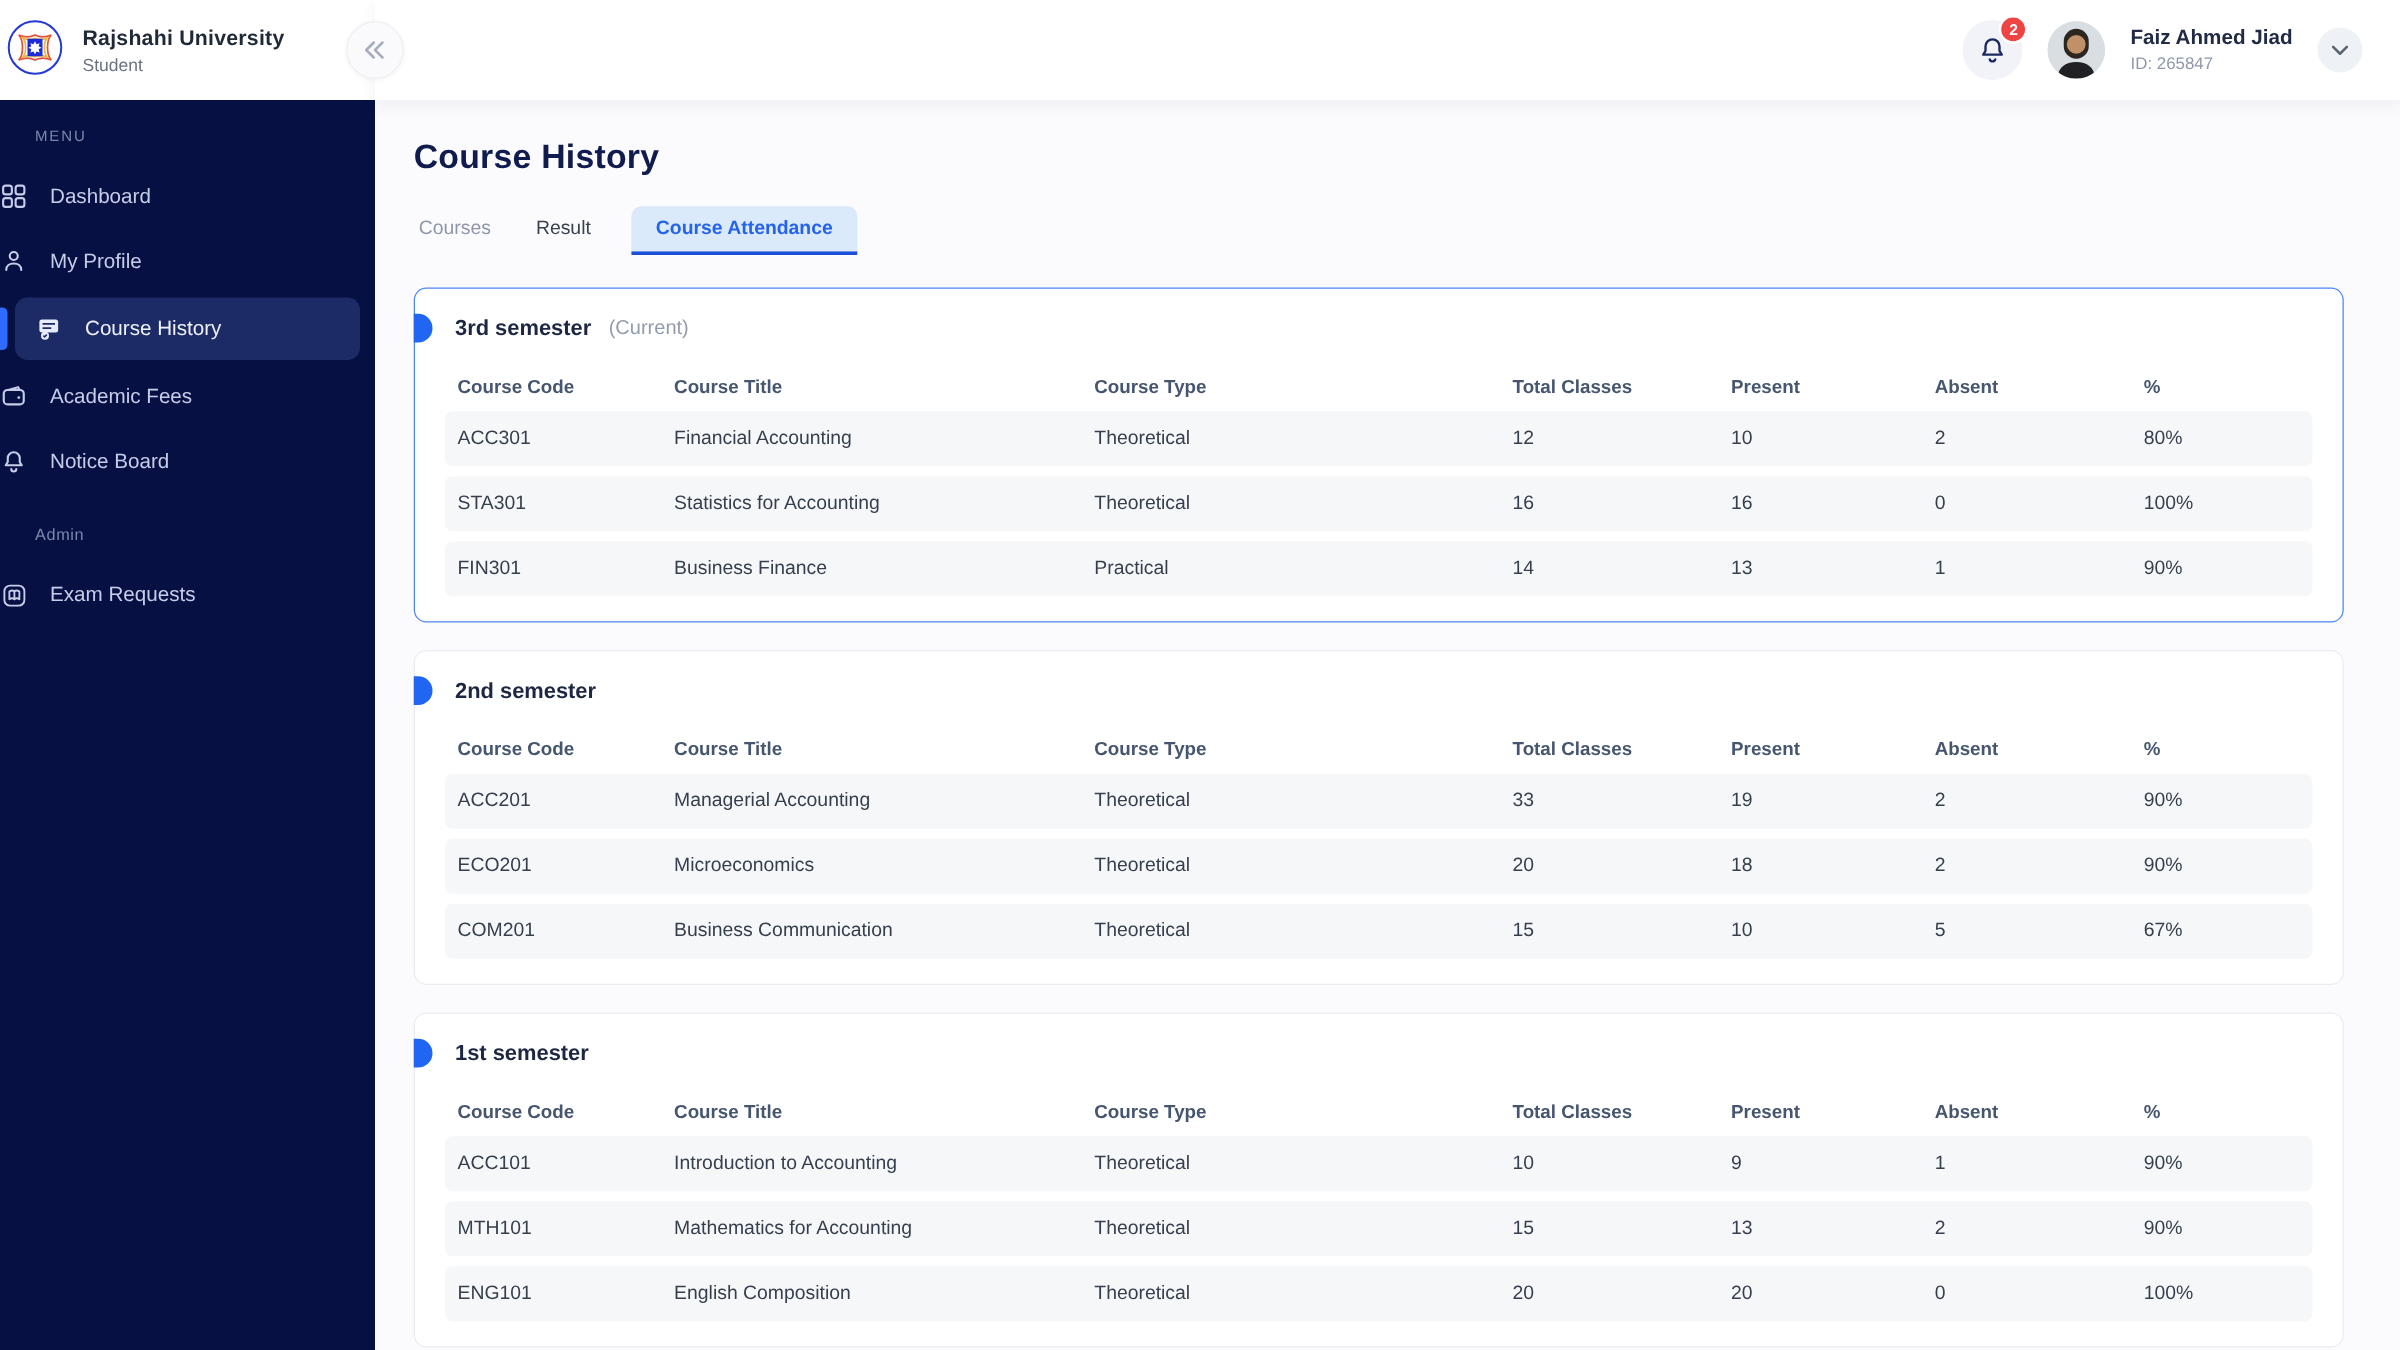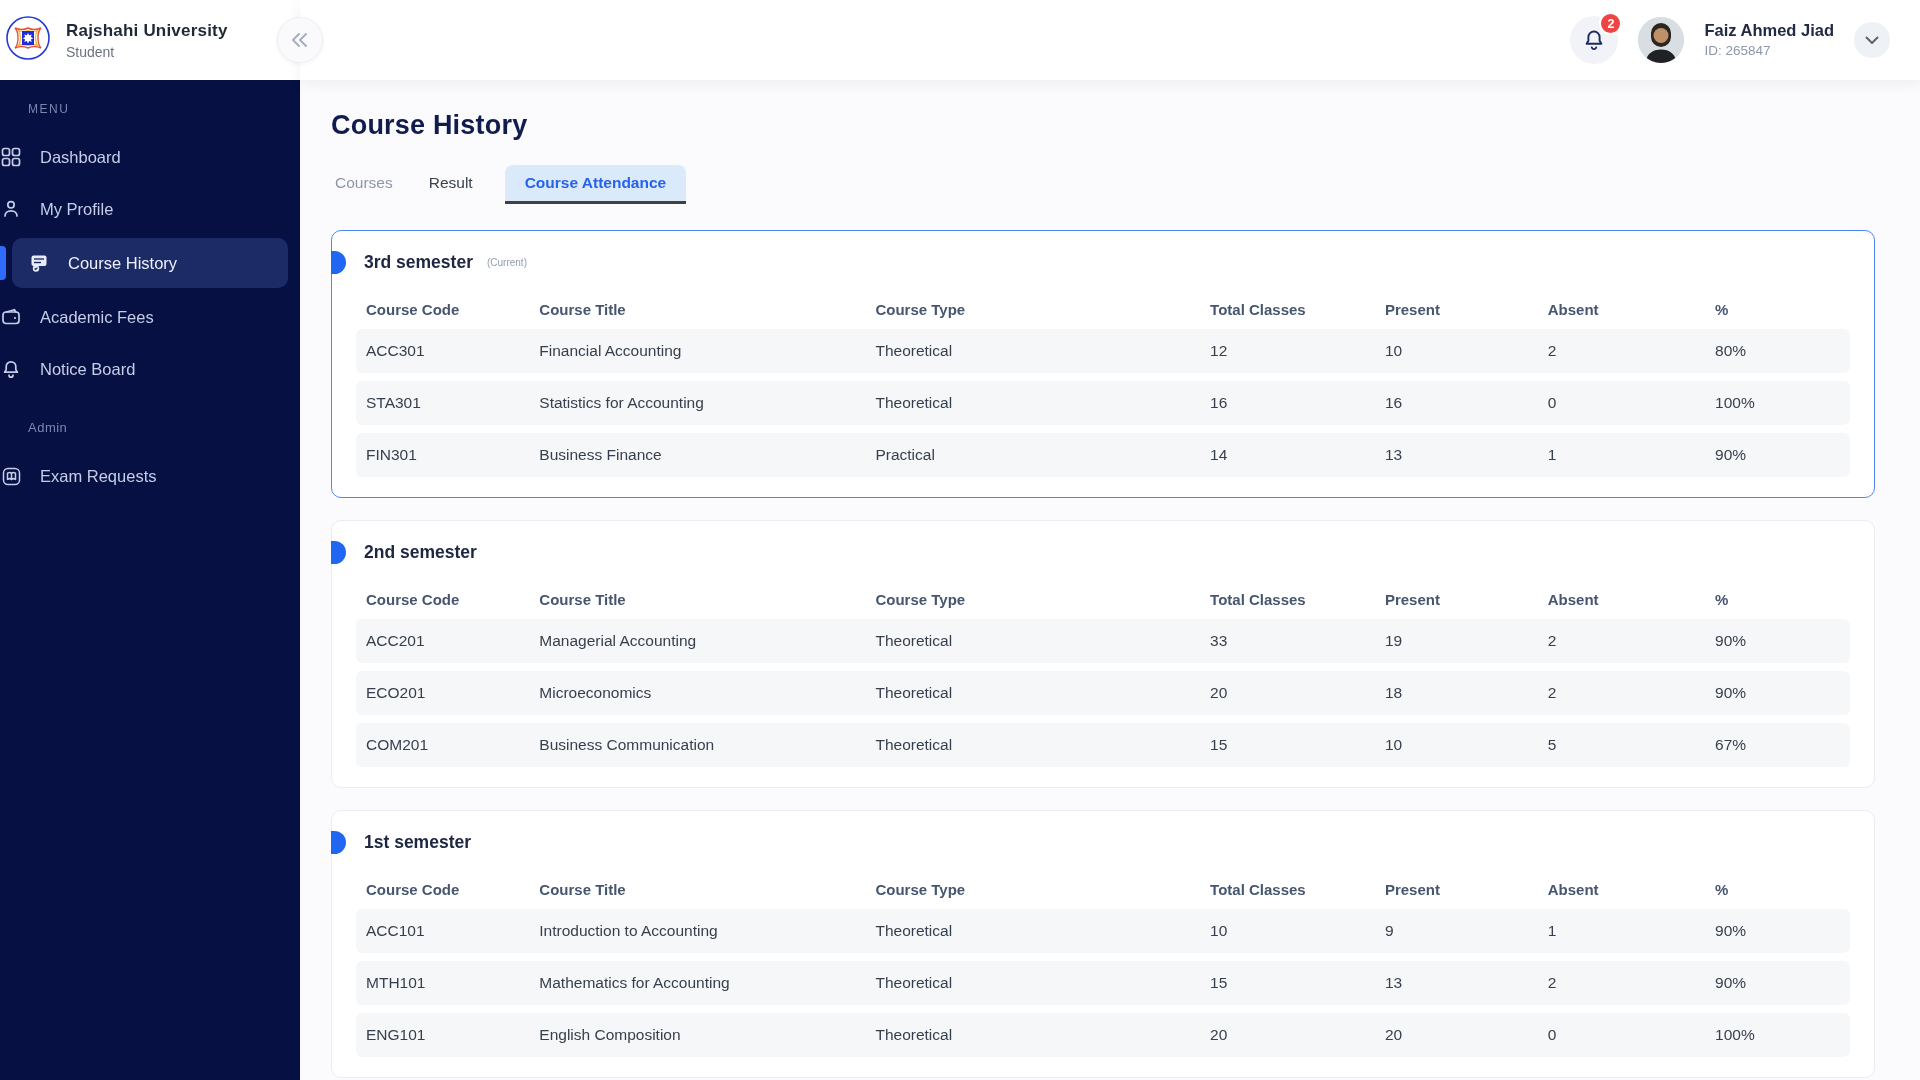--- a/index.html
+++ b/index.html
@@ -41,30 +41,30 @@
   .chev-btn { width:36px; height:36px; border-radius:50%; background:#eef1f5; display:flex;
     align-items:center; justify-content:center; cursor:pointer; }
 
   .content { flex:1; padding:30px 45px 30px 31px; overflow:hidden; }
   .page-title { font-size:27px; font-weight:bold; color:#111c4e; margin-bottom:24px; letter-spacing:.2px; }
 
   .tabs { display:flex; align-items:flex-end; gap:28px; margin-bottom:26px; }
   .tab { font-size:15.5px; padding:9px 4px 12px 4px; cursor:pointer; color:#39414f; }
   .tab.muted { color:#8d97a9; }
   .tab.active { color:#2563eb; font-weight:bold; background:#dbeafb; padding:9px 20px;
-    border-radius:8px 8px 0 0; border-bottom:3px solid #404040; }
+    border-radius:8px 8px 0 0; border-bottom:3px solid #1d4ed8; }
 
   
   .card { background:#fff; border:1px solid #e9ecf2; border-radius:10px; margin-bottom:22px; position:relative; }
   .card.current { border-color:#4f86f7; }
   .card-head { display:flex; align-items:center; gap:10px; padding:21px 24px 12px 32px; }
   .marker { position:absolute; left:-1px; top:20px; width:15px; height:23px; background:#2166f2;
     border-radius:0 12px 12px 0; }
   .sem-title { font-size:17.5px; font-weight:bold; color:#1d2742; }
-  .sem-badge { font-size:10px; color:#929cae; margin-left:4px; }
+  .sem-badge { font-size:16px; color:#929cae; margin-left:4px; }
   .tbl { padding:4px 24px 20px 24px; }
   .thead, .trow { display:grid; grid-template-columns:11.6% 22.5% 22.4% 11.7% 10.9% 11.2% 9.7%; align-items:center; }
   .thead { height:40px; }
   .th { font-size:15px; font-weight:bold; color:#46566f; padding-left:10px; }
   .trow { height:44px; background:#f6f7f9; border-radius:6px; margin-bottom:8px; }
   .trow:last-child { margin-bottom:0; }
   .td { font-size:15.5px; color:#363f4d; padding-left:10px; }
 </style>
 </head>
 <body>

